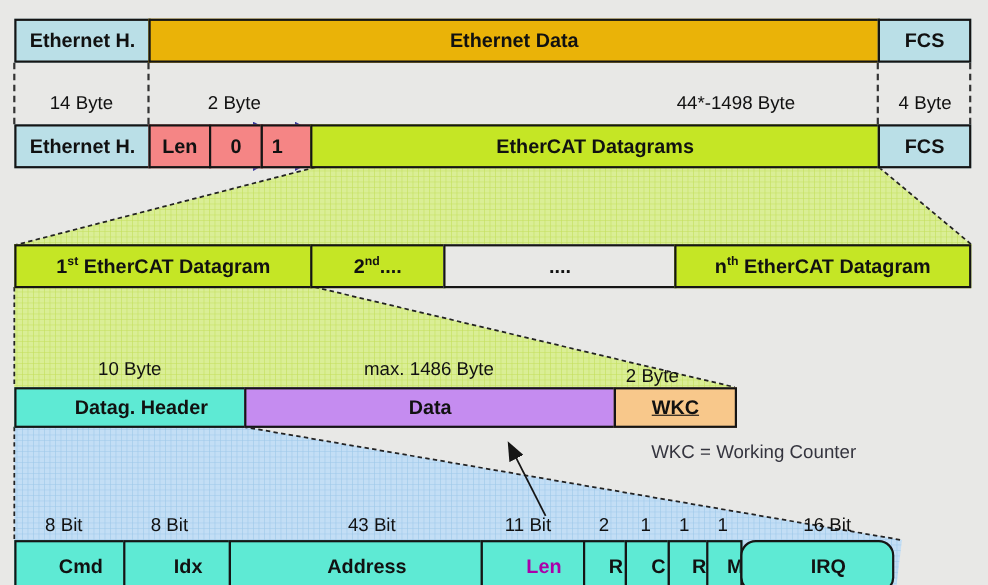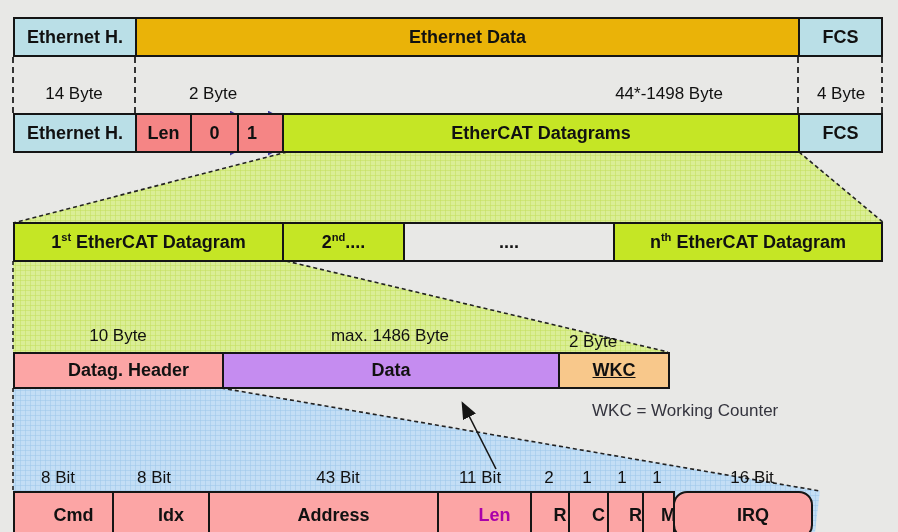--- a/index.html
+++ b/index.html
@@ -18,21 +18,21 @@
     box-sizing:border-box;border:2px solid #151515;flex:none;
     display:flex;align-items:center;justify-content:center;
     font-weight:bold;font-size:18px;white-space:nowrap;overflow:hidden;
   }
   .cell + .cell{margin-left:-2px;}
   .c-cyan{background:#badfe7;}
   .c-yellow{background:#eab308;}
   .c-salmon{background:#f58585;}
   .c-green{background:#c5e625;}
   .c-gray{background:#e8e8e6;}
-  .c-blue{background:#fca5a5;padding-left:20px;}
+  .c-blue{background:#5eead4;padding-left:20px;}
   .c-purple{background:#c58cf0;}
   .c-orange{background:#f8c88b;text-decoration:underline;}
   sup{font-size:0.62em;vertical-align:super;line-height:0;}
   .lbl{
     position:absolute;z-index:3;white-space:nowrap;font-size:17px;
     transform:translateX(-50%);text-align:right;height:20px;line-height:20px;
   }
   .dashv{
     position:absolute;z-index:1;width:0;border-left:2px dashed #333;
   }

